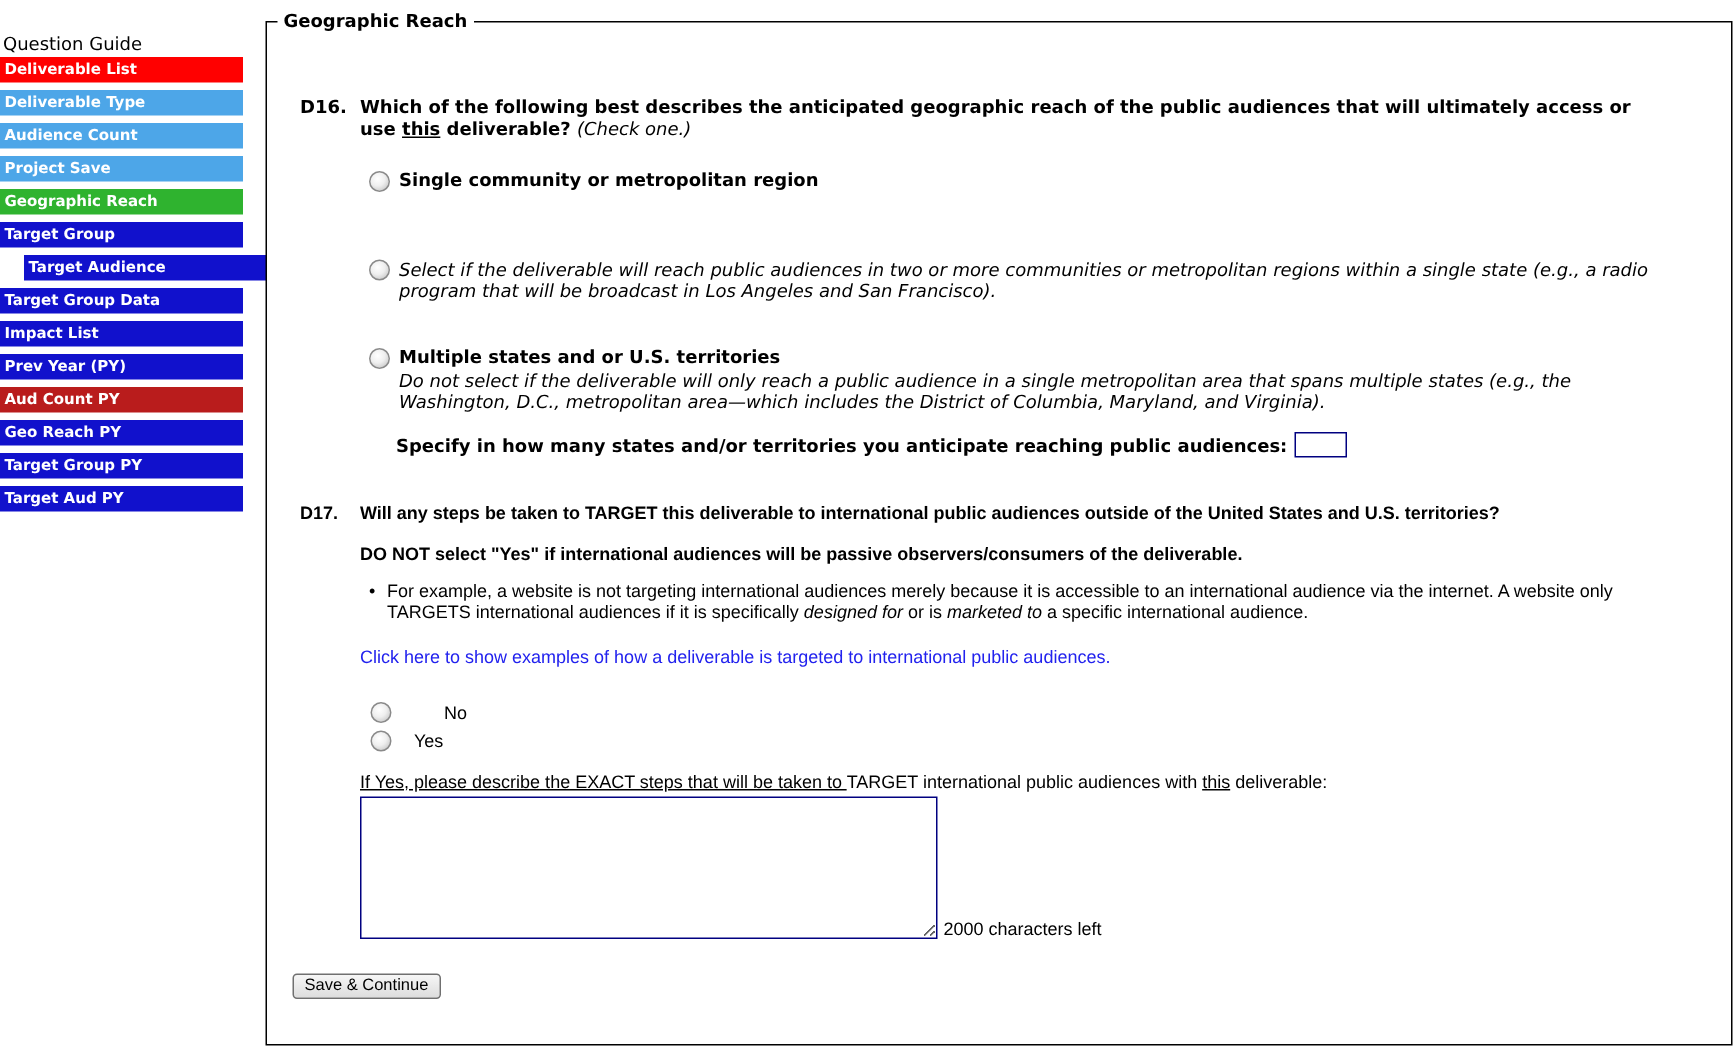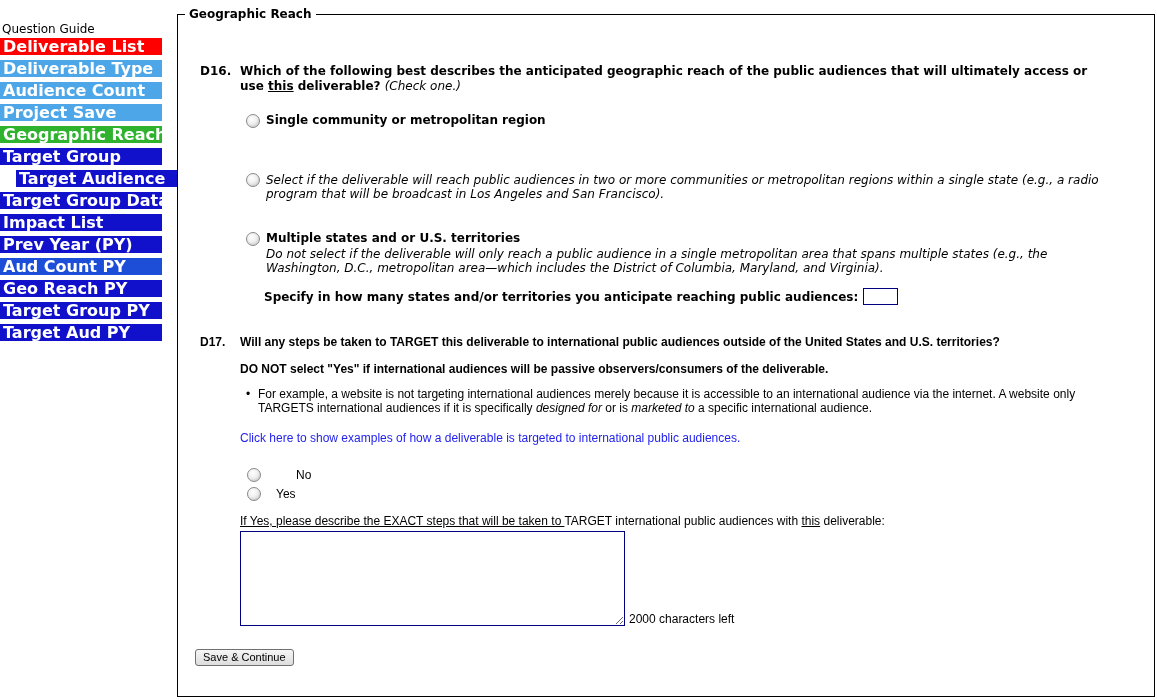--- a/index.html
+++ b/index.html
@@ -5,21 +5,21 @@
   html,body { margin:0; padding:0; background:#fff; }
   body {
     position:relative; width:1157px; height:700px; overflow:hidden;
     font-family:"DejaVu Sans",sans-serif; font-size:12px; color:#000;
   }
   
   .sidebar-title { position:absolute; left:2px; top:22px; font-weight:normal; font-size:12px; }
   .sidebar { position:absolute; left:0; top:38px; width:162px; }
   .nav-item {
     width:162px; height:17px; line-height:17px; margin-bottom:5px;
-    color:#fff; font-weight:bold; font-size:16px; padding-left:3px;
+    color:#fff; font-weight:bold; font-size:10px; padding-left:3px;
     box-sizing:border-box; cursor:pointer; white-space:nowrap;
   }
   
   .frame { position:absolute; left:177px; top:14px; width:976px; height:681px; border:1px solid #000; }
   .legend { position:absolute; left:185px; top:7px; background:#fff; padding:0 4px; font-weight:bold; font-size:12px; z-index:2; }
   
   .d16 { font-family:"DejaVu Sans",sans-serif; }
   .qrow { position:absolute; display:flex; }
   .qnum { font-weight:bold; width:40px; flex:0 0 40px; }
   .qtext { font-weight:bold; line-height:15px; }
@@ -74,21 +74,21 @@
   <div class="nav-item" style="background: rgb(255, 0, 0);">Deliverable List</div>
   <div class="nav-item" style="background: rgb(77, 166, 232);">Deliverable Type</div>
   <div class="nav-item" style="background: rgb(77, 166, 232);">Audience Count</div>
   <div class="nav-item" style="background: rgb(77, 166, 232);">Project Save</div>
   <div class="nav-item" style="background: rgb(47, 179, 47);">Geographic Reach</div>
   <div class="nav-item" style="background: rgb(17, 17, 204);">Target Group</div>
   <div class="nav-item" style="background: rgb(17, 17, 204); margin-left: 16px;">Target Audience</div>
   <div class="nav-item" style="background: rgb(17, 17, 204);">Target Group Data</div>
   <div class="nav-item" style="background: rgb(17, 17, 204);">Impact List</div>
   <div class="nav-item" style="background: rgb(17, 17, 204);">Prev Year (PY)</div>
-  <div class="nav-item" style="background: #1d4ed8;">Aud Count PY</div>
+  <div class="nav-item" style="background: #b91c1c;">Aud Count PY</div>
   <div class="nav-item" style="background: rgb(17, 17, 204);">Geo Reach PY</div>
   <div class="nav-item" style="background: rgb(17, 17, 204);">Target Group PY</div>
   <div class="nav-item" style="background: rgb(17, 17, 204);">Target Aud PY</div>
 </div>
 
 <div class="frame"></div>
 <div class="legend">Geographic Reach</div>
 
 <div class="d16">
   <div class="qrow" style="left:200px; top:64px;">

